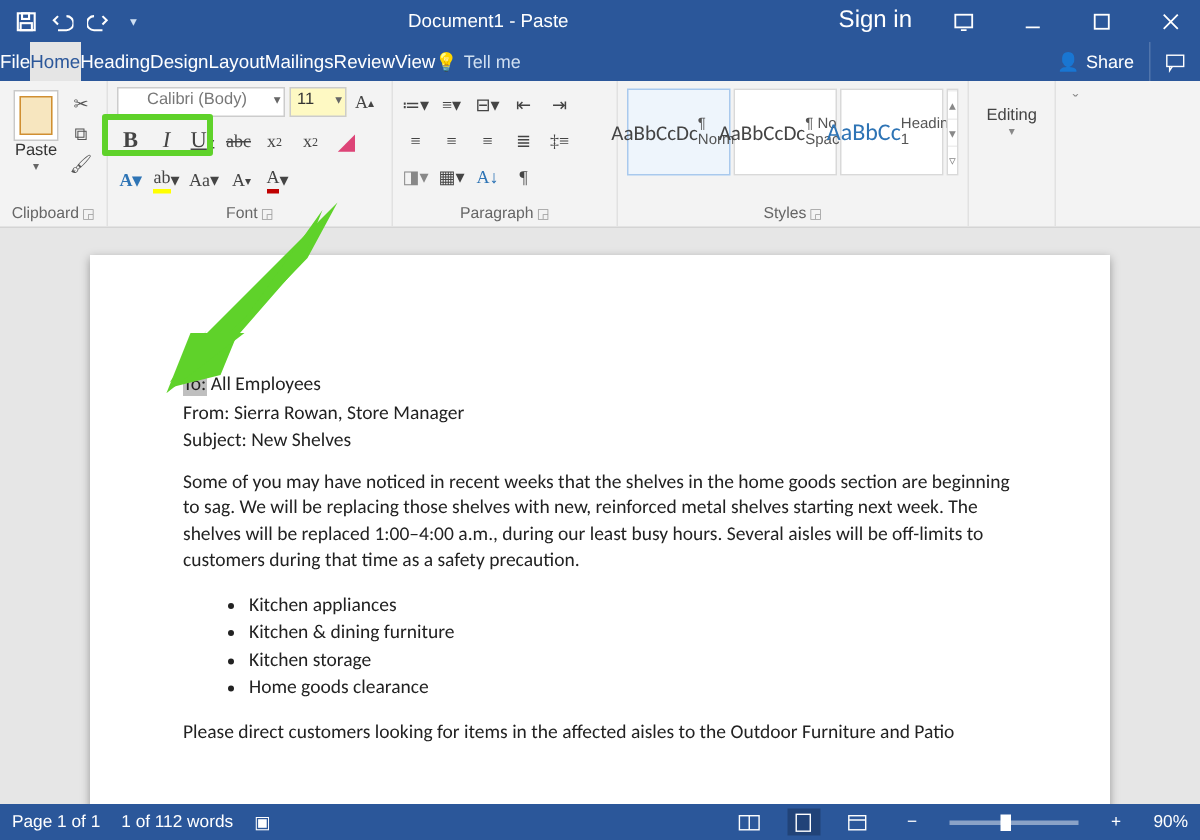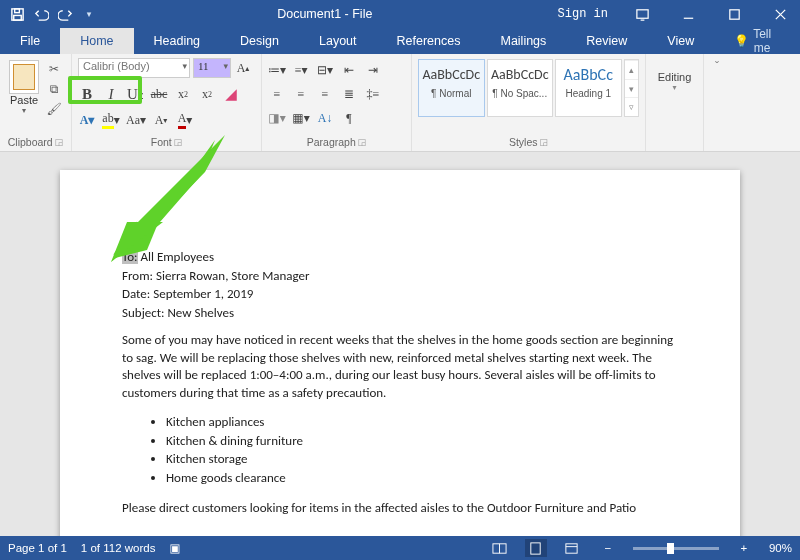--- a/index.html
+++ b/index.html
@@ -4,26 +4,26 @@
 <style>
   * { box-sizing: border-box; margin: 0; padding: 0; }
   body { font-family: "Segoe UI", Arial, sans-serif; font-size: 12px; color: #333; background: #fff; width: 800px; height: 560px; overflow: hidden; position: relative; }
   
   .titlebar { background: #2b579a; color: #fff; height: 28px; display: flex; align-items: center; justify-content: space-between; padding: 0 0 0 6px; }
   .titlebar .qat { display: flex; gap: 2px; }
   .titlebar .qat .qbtn { width: 22px; height: 22px; display: flex; align-items: center; justify-content: center; cursor: pointer; }
   .titlebar .qbtn svg { stroke: #fff; fill: none; stroke-width: 1.5; }
   .titlebar .doc-title { flex: 1; text-align: center; font-size: 12.5px; }
   .titlebar .right { display: flex; align-items: center; gap: 6px; }
-  .signin { font-size: 12px; padding: 0 8px; cursor: pointer; font-family: Liberation Mono, monospace; }
+  .signin { font-size: 16px; padding: 0 8px; cursor: pointer; }
   .wbtn { width: 40px; height: 28px; display: flex; align-items: center; justify-content: center; cursor: pointer; }
   .wbtn svg { stroke: #fff; fill: none; stroke-width: 1.3; }
   
   .tabs { background: #2b579a; color: #fff; height: 26px; display: flex; align-items: stretch; padding-left: 0; }
-  .tab { padding: 0 20px; display: flex; align-items: center; cursor: pointer; font-size: 12.5px; text-align: center; }
+  .tab { padding: 0 0; display: flex; align-items: center; cursor: pointer; font-size: 12.5px; }
   .tab.file { background: #2b579a; }
   .tab.active { background: #e5e5e5; color: #2b579a; }
   .tabs .spacer { flex: 1; }
   .tellme { color: #d0dff1; font-size: 12px; display:flex; align-items:center; gap:4px; }
   .share { display:flex; align-items:center; gap:4px; padding:0 10px; cursor:pointer; }
   .box-btn { width: 34px; display:flex; align-items:center; justify-content:center; border-left:1px solid rgba(255,255,255,.18);} 
   
   .ribbon { background: #f3f3f3; border-bottom: 1px solid #d4d4d4; height: 98px; display:flex; }
   .group { border-right: 1px solid #e1e1e1; padding: 3px 6px 0 6px; display:flex; flex-direction:column; justify-content:space-between; }
   .group-label { text-align:center; color:#666; font-size:10.5px; padding:2px 0 3px; display:flex; align-items:center; justify-content:center; gap:2px;}
@@ -31,33 +31,33 @@
   .clipboard { width: 72px; }
   .clipboard .main { display:flex; gap:3px; height:66px; }
   .paste { width:36px; text-align:center; font-size:11px; cursor:pointer; }
   .paste .ico { width:30px; height:34px; margin:3px auto 0; background:#fff; border:1px solid #c9c9c9; position:relative; }
   .paste .ico::before { content:''; position:absolute; inset:3px; border:1px solid #d08f32; background:#f7e6bf; }
   .paste .caret { font-size:8px; color:#666; }
   .mini-col { display:flex; flex-direction:column; gap:4px; padding-top:4px; }
   .mini-btn { width:18px; height:16px; cursor:pointer; display:flex; align-items:center; justify-content:center; color:#555; }
   .font-group { width:190px; }
   .font-row1 { display:flex; gap:3px; align-items:center; height:22px; }
-  .fontbox { background:#fff; border:1px solid #ccc; height:20px; width:112px; font-size:11px; padding:1px 16px 1px 4px; color:#777; position:relative; cursor:pointer;}
+  .fontbox { background:#fff; border:1px solid #ccc; height:20px; width:112px; font-size:11px; padding:1px 16px 1px 19px; color:#777; position:relative; cursor:pointer;}
   .fontbox .dd { position:absolute; right:2px; top:2px; color:#666; font-size:9px;}
-  .sizebox { background:#c4b5fd; border:1px solid #ccc; height:20px; width:38px; font-size:11px; padding:1px 12px 1px 4px; position:relative; cursor:pointer;font-family:Liberation Serif, serif;}
+  .sizebox { background:#fef9c3; border:1px solid #ccc; height:20px; width:38px; font-size:11px; padding:1px 12px 1px 4px; position:relative; cursor:pointer;}
   .sizebox .dd { position:absolute; right:2px; top:2px; color:#666; font-size:9px;}
   .font-row2, .font-row3 { display:flex; gap:6px; align-items:center; margin-top:4px; height:22px;}
   .rbtn { min-width:18px; height:20px; display:flex; align-items:center; justify-content:center; cursor:pointer; color:#444; font-family: "Times New Roman", serif; font-size:15px; position:relative;}
   .rbtn.small { font-size:12px; }
   .patch { position:absolute; border:4px solid #5fd22a; border-radius:2px; pointer-events:none; }
   .para-group { width:150px; }
   .para-row { display:flex; gap:6px; align-items:center; height:22px; margin-top:2px;}
   .styles-group { width:234px; }
   .styles-row { display:flex; gap:2px; height:62px; align-items:center;}
-  .stylecard { border:1px solid #d9d9d9; background:#fff; width:69px; height:58px; display:flex; flex-direction:column; align-items:center; justify-content:flex-start; cursor:pointer; font-size:10px; color:#555;}
+  .stylecard { border:1px solid #d9d9d9; background:#fff; width:69px; height:58px; display:flex; flex-direction:row; align-items:center; justify-content:center; cursor:pointer; font-size:10px; color:#555;}
   .stylecard .sample { font-size:14px; color:#444; font-family: Calibri, Arial, sans-serif; height:28px; display:flex; align-items:center;}
   .stylecard.heading .sample { color:#2e74b5; font-size:16px; }
   .stylecard.sel { border:1px solid #a9c9ed; background:#eef5fc;}
   .style-scroll { width:16px; height:58px; border:1px solid #d9d9d9; background:#fff; display:flex; flex-direction:column; }
   .style-scroll div { flex:1; display:flex; align-items:center; justify-content:center; color:#888; font-size:9px; cursor:pointer; border-top:1px solid #eee;}
   .editing-group { width:58px; text-align:center; }
   .editing-group .edbtn { font-size:11px; padding-top:14px; cursor:pointer; color:#444; }
   .corner { font-size:9px; color:#999; }
   
   .workspace { background:#e6e6e6; height:384px; overflow:hidden; display:flex; justify-content:center; padding-top:18px; position:relative;}
@@ -96,21 +96,21 @@
           <path d="M11 4a5 5 0 0 1 0 10H5M5 4l-3 3 3 3"></path>
         </svg>
       </div>
     <div class="qbtn">
         <svg class="ico" viewBox="0 0 16 16">
           <path d="M5 4a5 5 0 0 0 0 10h6M11 4l3 3-3 3"></path>
         </svg>
       </div>
     <div class="qbtn" style="font-size:9px;color:#cfe0f3;">▾</div>
   </div>
-  <div class="doc-title">Document1 - File</div>
+  <div class="doc-title">Document1 - Paste</div>
   <div class="right">
     <div class="signin">Sign in</div>
     <div class="wbtn">
         <svg class="ico" viewBox="0 0 16 16">
           <rect x="2" y="3" width="12" height="9"></rect>
           <path d="M6 14h4"></path>
         </svg>
       </div>
     <div class="wbtn">
         <svg class="ico" viewBox="0 0 16 16">
@@ -129,21 +129,20 @@
       </div>
   </div>
 </div>
 
 <div class="tabs">
   <div class="tab file">File</div>
   <div class="tab active">Home</div>
   <div class="tab">Heading</div>
   <div class="tab">Design</div>
   <div class="tab">Layout</div>
-  <div class="tab">References</div>
   <div class="tab">Mailings</div>
   <div class="tab">Review</div>
   <div class="tab">View</div>
   <div class="tab tellme">
       <span>💡</span>
       <span>Tell me</span>
     </div>
   <div class="spacer"></div>
   <div class="share">
       <span>👤</span>
@@ -271,21 +270,20 @@
   </div>
 
   <div class="collapse-group" style="color:#888;">ˇ</div>
 </div>
 
 <div class="workspace">
   <div class="page">
     <div class="memo-head">
       <div class="memo-line"><span class="sel">To:</span><span> All Employees</span></div>
       <div class="memo-line">From: Sierra Rowan, Store Manager</div>
-      <div class="memo-line">Date: September 1, 2019</div>
       <div class="memo-line">Subject: New Shelves</div>
     </div>
     <p>Some of you may have noticed in recent weeks that the shelves in the home goods section are beginning to sag. We will be replacing those shelves with new, reinforced metal shelves starting next week. The shelves will be replaced 1:00–4:00 a.m., during our least busy hours. Several aisles will be off-limits to customers during that time as a safety precaution.</p>
     <ul class="bullets">
       <li>Kitchen appliances</li>
       <li>Kitchen &amp; dining furniture</li>
       <li>Kitchen storage</li>
       <li>Home goods clearance</li>
     </ul>
     <p>Please direct customers looking for items in the affected aisles to the Outdoor Furniture and Patio</p>

